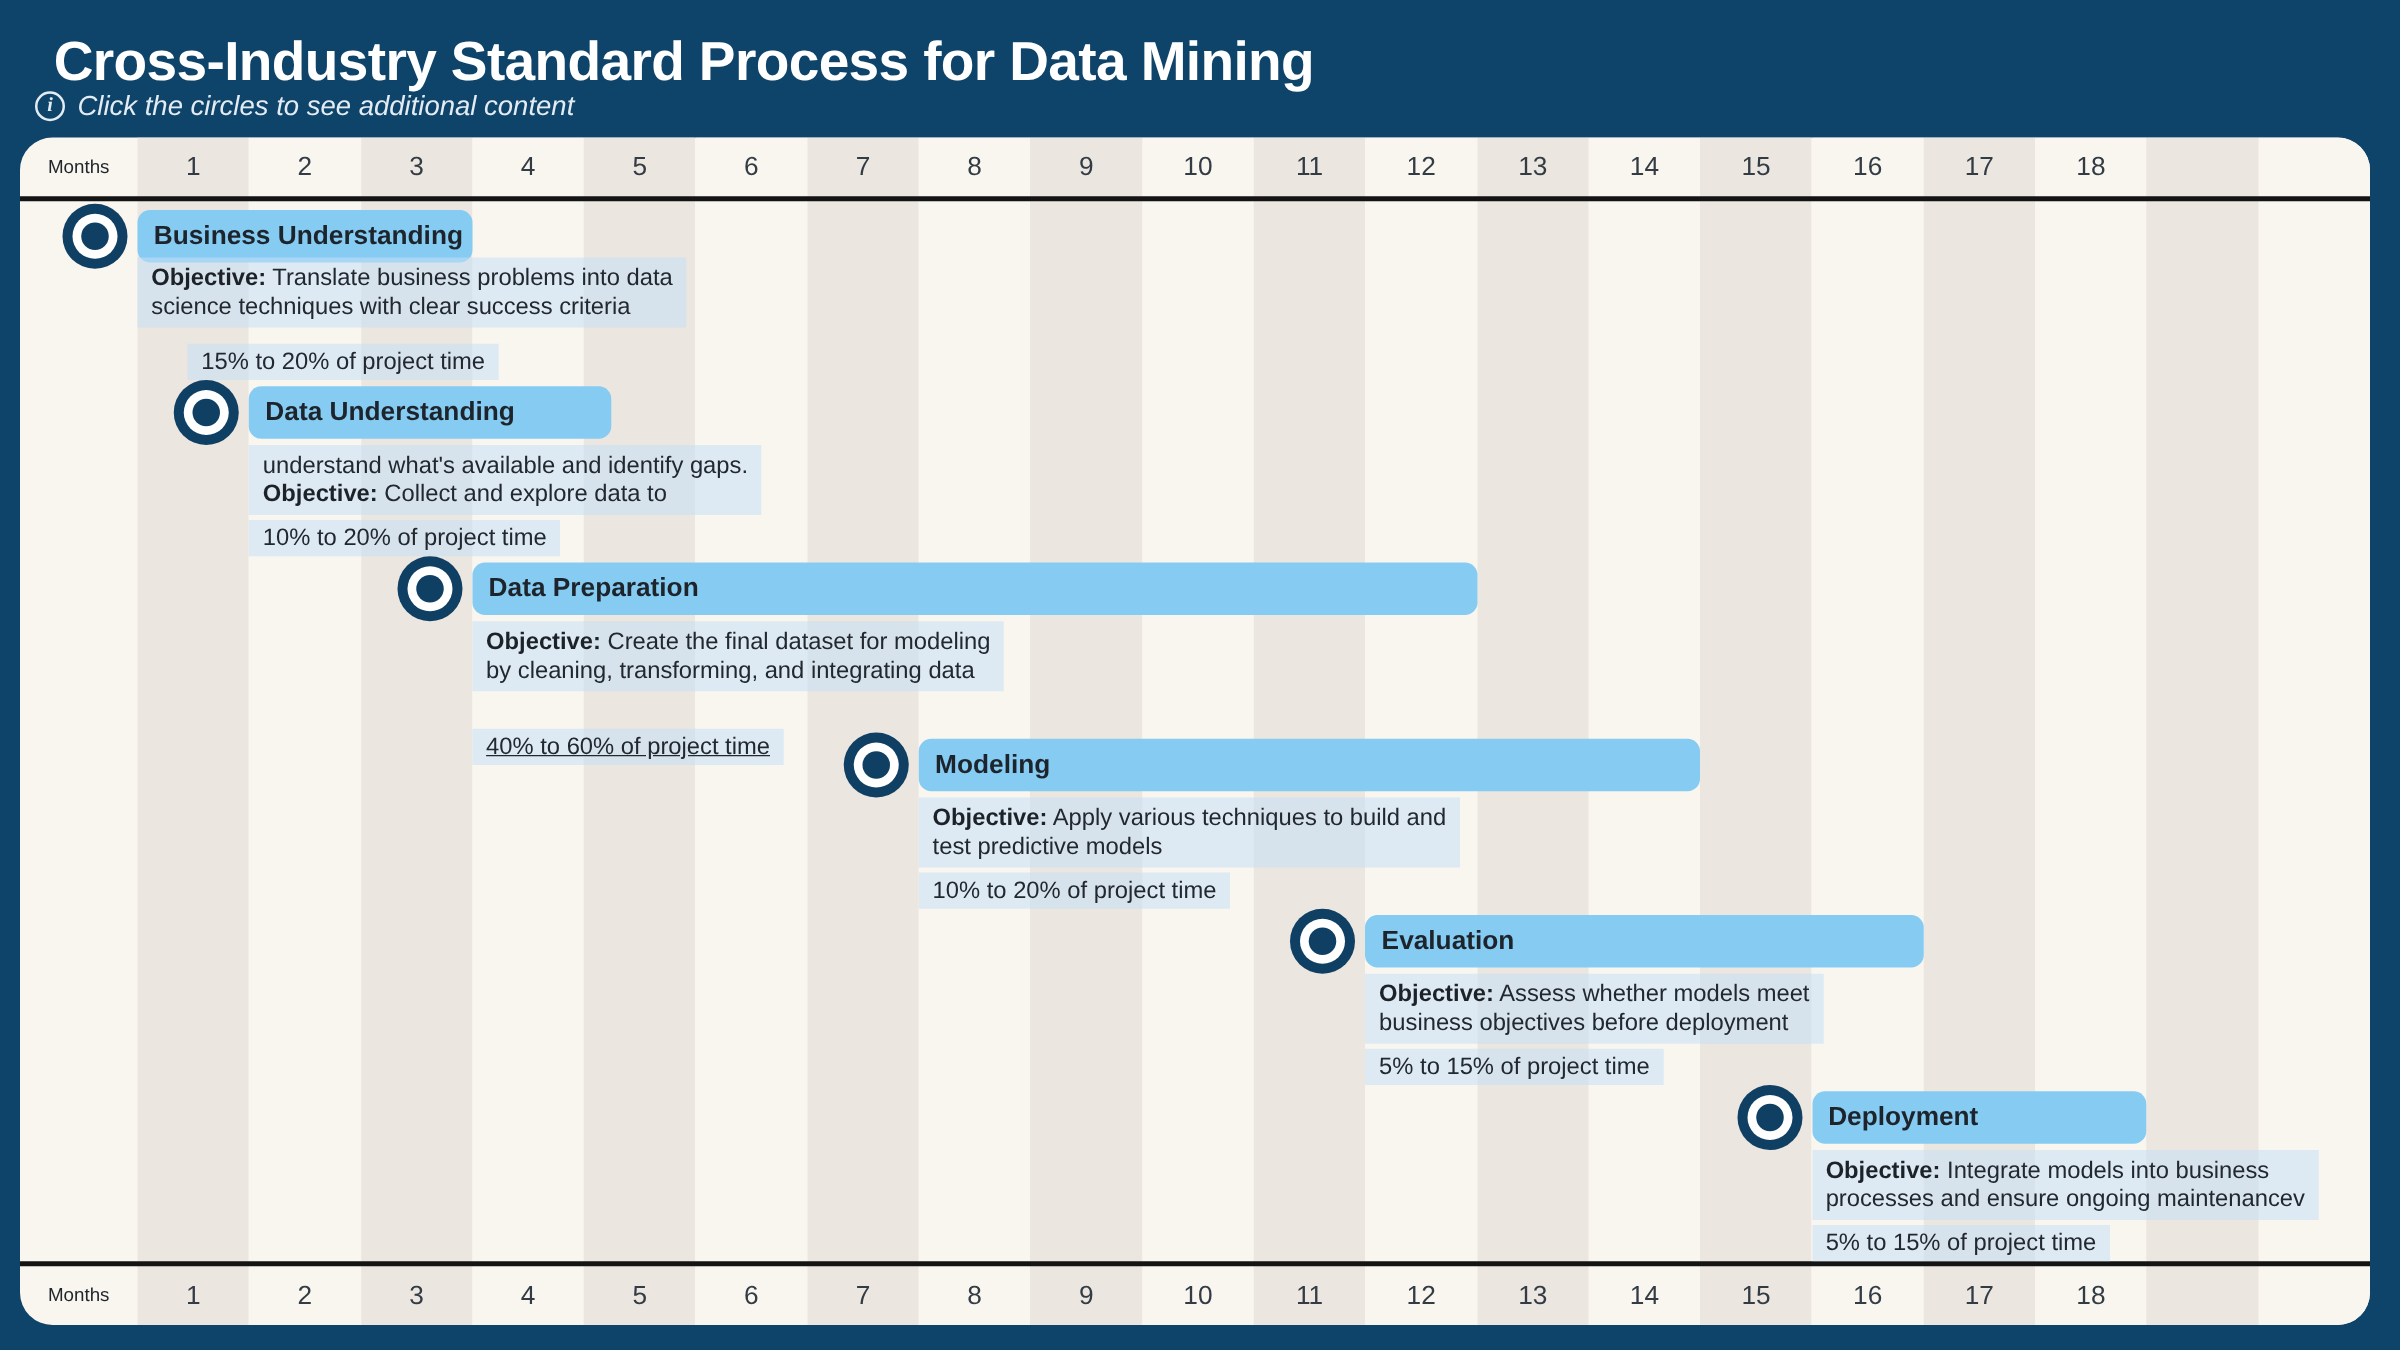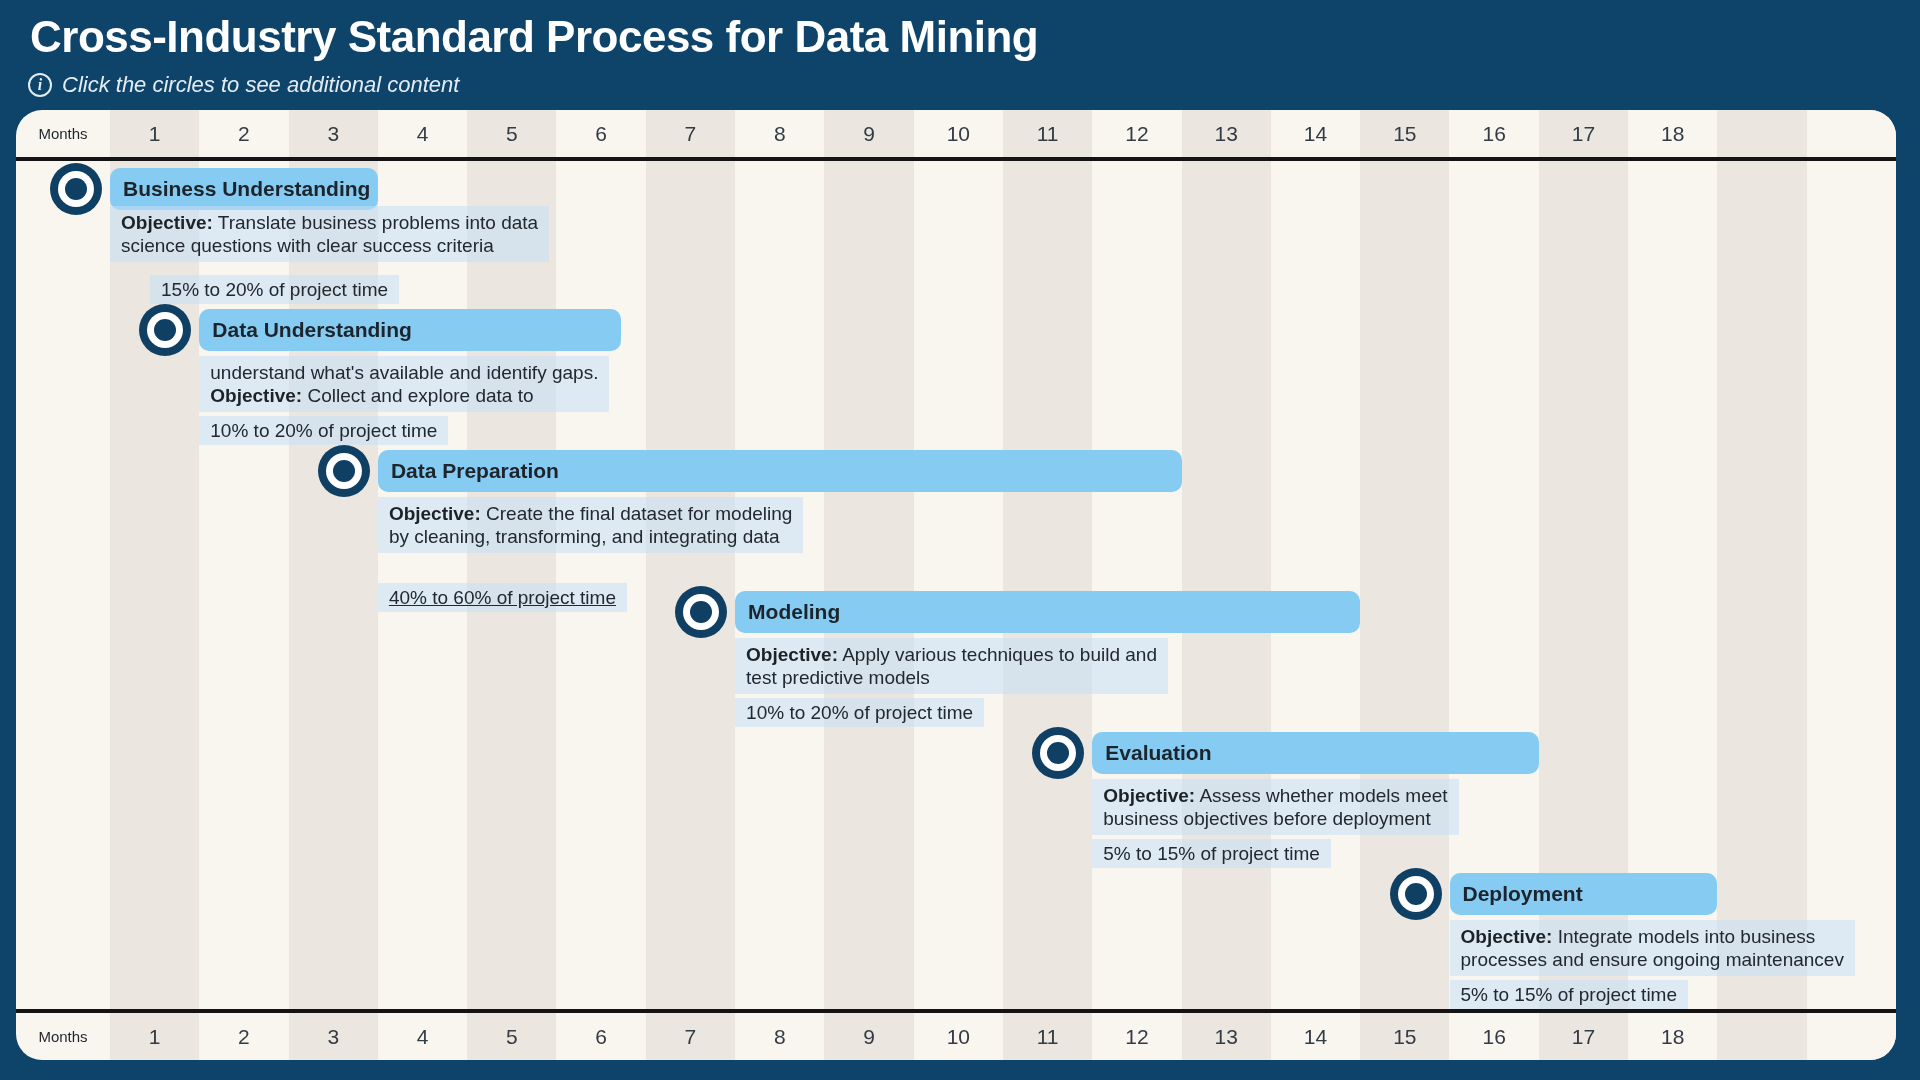--- a/index.html
+++ b/index.html
@@ -6,21 +6,21 @@
   body{
     width:1920px;height:1080px;overflow:hidden;
     background:var(--navy,#0e436a);
     font-family:"Liberation Sans",sans-serif;
     -webkit-font-smoothing:antialiased;
   }
   #stage{position:relative;width:1920px;height:1080px;background:var(--navy,#0e436a);}
 
   
   #title{
-    position:absolute;left:26px;top:8px;margin:4px;
+    position:absolute;left:26px;top:8px;margin:17px;
     font-size:44px;font-weight:700;letter-spacing:-0.5px;color:#ffffff;
   }
   #subtitle-row{
     position:absolute;left:28px;top:72px;display:flex;align-items:center;gap:10px;
     color:#e4ecf3;font-size:22px;font-style:italic;
   }
   .info-badge{
     width:24px;height:24px;border:2px solid #e4ecf3;border-radius:50%;
     display:flex;align-items:center;justify-content:center;box-sizing:border-box;
     font-family:"Liberation Serif",serif;font-style:italic;font-weight:700;font-size:16px;
@@ -150,24 +150,24 @@
       <div class="bar" style="left: 94px; top: 58px; width: 267.9px;">
         <span class="bar-label">Business Understanding</span>
       </div>
       <div class="phase-circle" style="left: 34px; top: 53px;">
         <div class="ring">
           <div class="core"></div>
         </div>
       </div>
       <div class="obj" style="left: 94px; top: 96px;">
         <div><b>Objective:</b> Translate business problems into data</div>
-        <div>science questions with clear success criteria</div>
+        <div>science techniques with clear success criteria</div>
       </div>
       <div class="timebox" style="left: 94px; top: 165px; margin-left: 40px;">15% to 20% of project time</div>
-      <div class="bar" style="left: 183.3px; top: 199px; width: 422px;">
+      <div class="bar" style="left: 183.3px; top: 199px; width: 290px;">
         <span class="bar-label">Data Understanding</span>
       </div>
       <div class="phase-circle" style="left: 123.3px; top: 194px;">
         <div class="ring">
           <div class="core"></div>
         </div>
       </div>
       <div class="obj" style="left: 183.3px; top: 246px;">
         <div>understand what's available and identify gaps.</div>
         <div><b>Objective:</b> Collect and explore data to</div>

